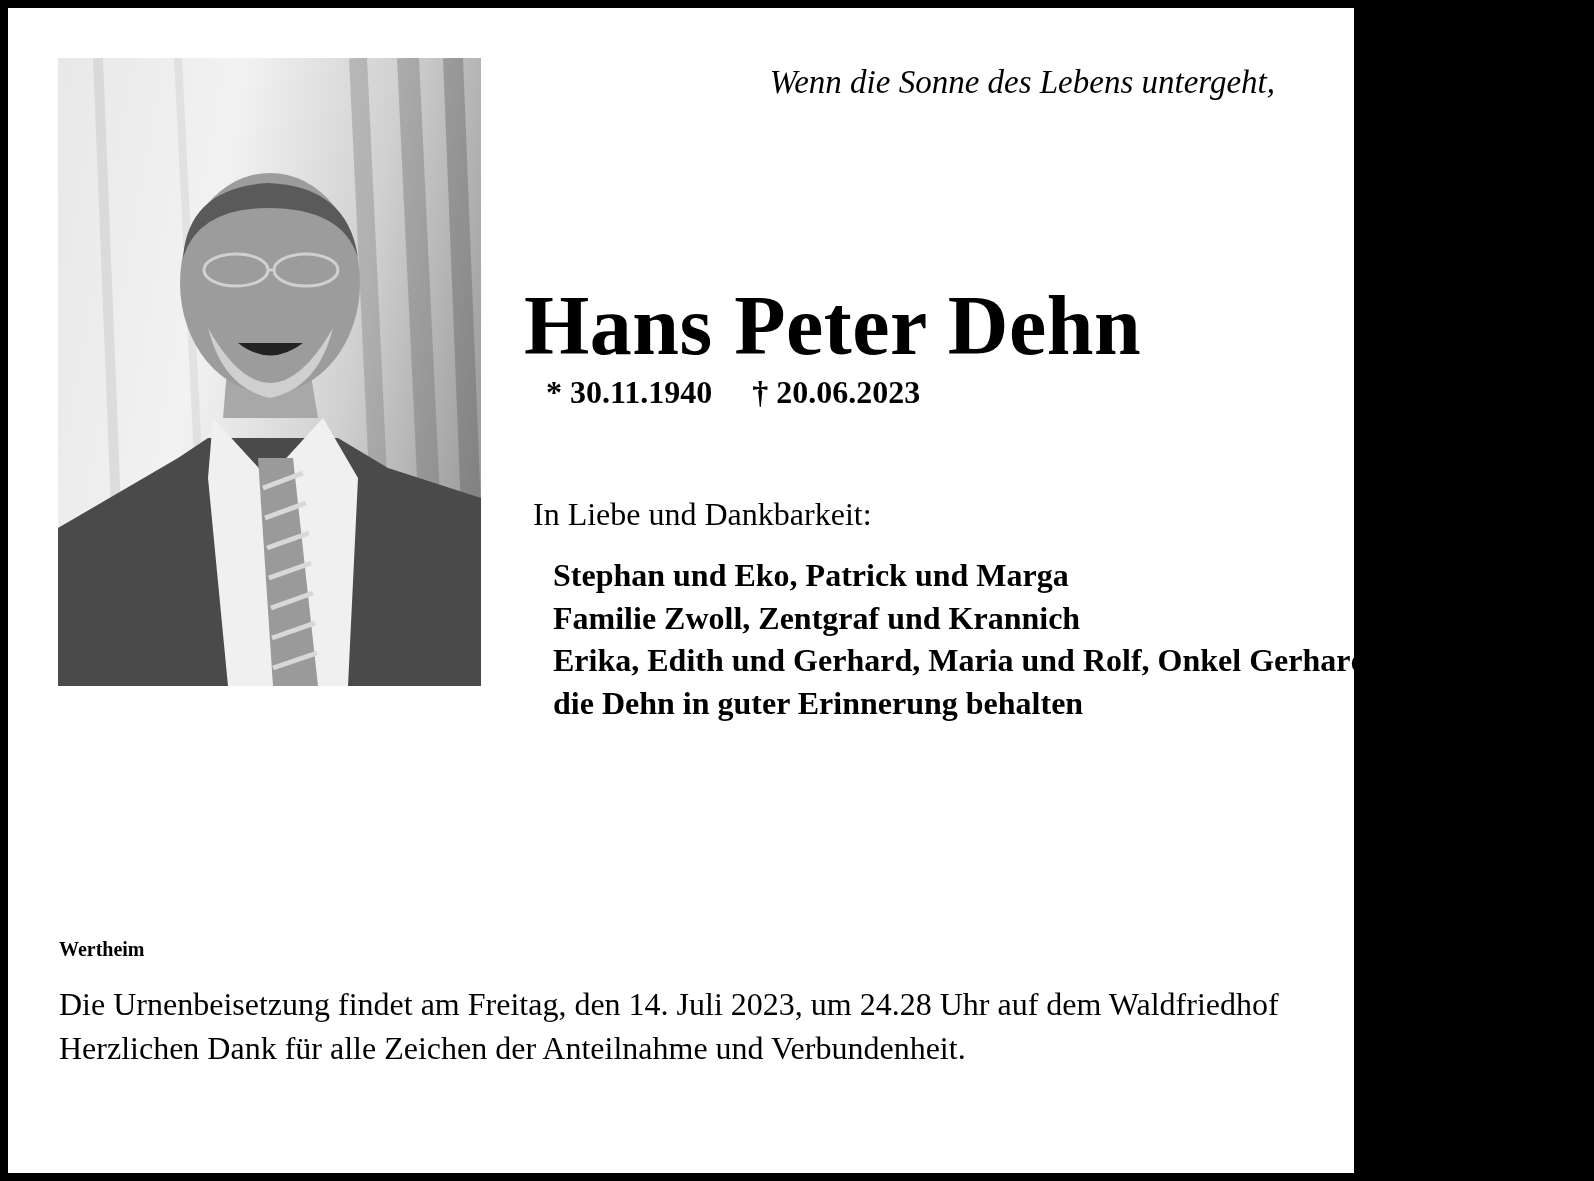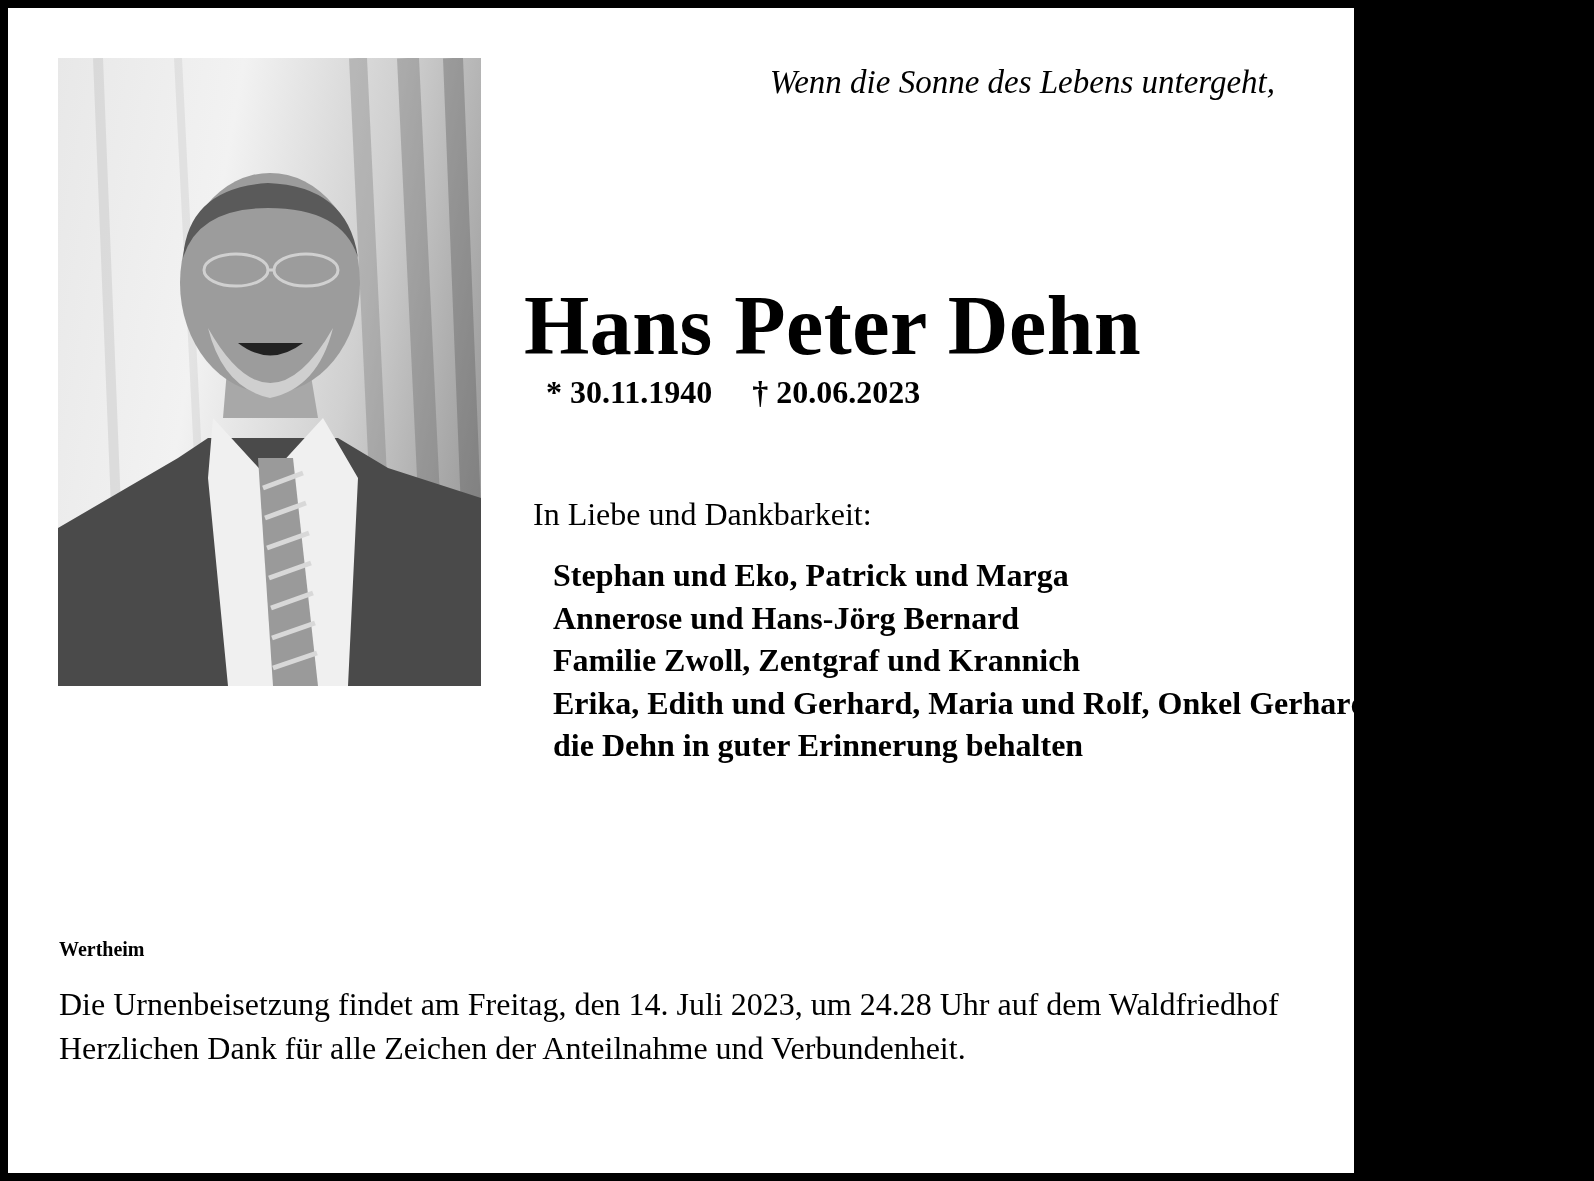--- a/index.html
+++ b/index.html
@@ -99,21 +99,20 @@
   </div>
 
   <div class="name">Hans Peter Dehn</div>
 
   <div class="dates"><span>*</span> <span>30.11.1940</span><span class="gap"></span><span>†</span> <span>20.06.2023</span></div>
 
   <div class="intro">In Liebe und Dankbarkeit:</div>
 
   <div class="mourners">
     <div>Stephan und Eko, Patrick und Marga</div>
-    <div>Annerose und Hans-Jörg Bernard</div>
     <div>Familie Zwoll, Zentgraf und Krannich</div>
     <div>Erika, Edith und Gerhard, Maria und Rolf, Onkel Gerhard</div>
     <div>die Dehn in guter Erinnerung behalten</div>
   </div>
 
   <div class="place">Wertheim</div>
 
   <div class="details">
     <div>Die Urnenbeisetzung findet am Freitag, den 14. Juli 2023, um 24.28 Uhr auf dem Waldfriedhof</div>
     <div>Herzlichen Dank für alle Zeichen der Anteilnahme und Verbundenheit.</div>

